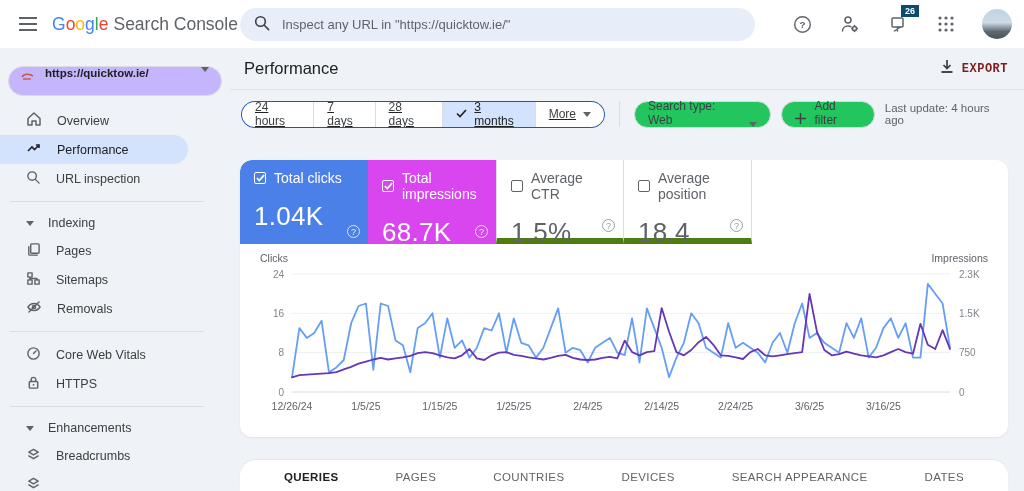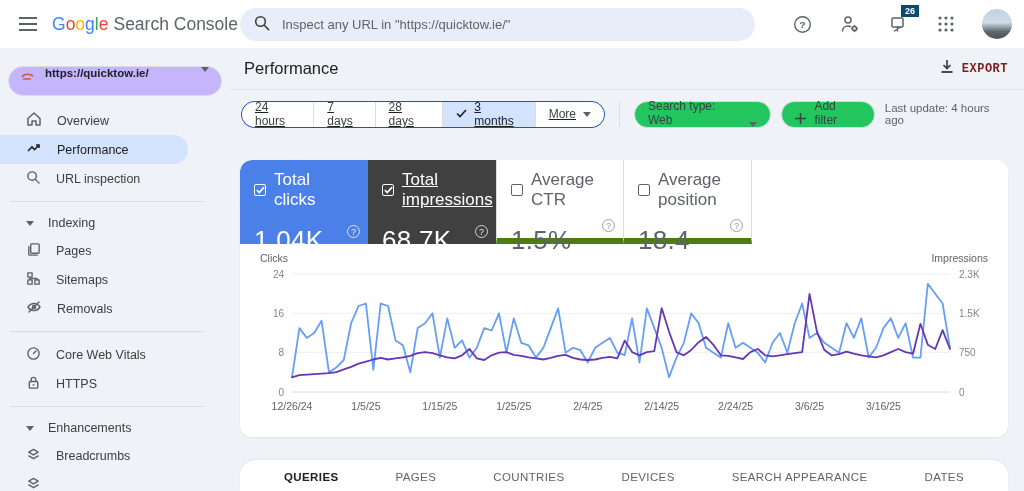--- a/index.html
+++ b/index.html
@@ -70,21 +70,21 @@
   
   .panel { position:absolute; left:10px; width:768px; background:#fff; border-radius:12px;
     box-shadow:0 1px 2px rgba(60,64,67,.08); }
   .panel.chart-panel { top:112px; height:277px; overflow:hidden; }
   .cards-row { display:flex; height:84px; }
   .mcard { width:128px; height:84px; padding:10px 12px 8px 14px; position:relative;
     cursor:pointer; }
   .mcard.colored { color:#fff; }
   .mcard.plain { border-right:1px solid #dadce0; border-bottom:6px solid #4d7c0f; }
   .mcard.plain.first-plain { border-left:1px solid #dadce0; }
-  .mcard .top { display:flex; align-items:center; gap:8px; font-size:17px; }
+  .mcard .top { display:flex; align-items:center; gap:8px; font-size:14px; }
   .mcard.plain .top { color:#5f6368; }
   .cb { width:12px; height:12px; border:1.6px solid #fff; border-radius:2px; flex:none;
     display:flex; align-items:center; justify-content:center; }
   .mcard.plain .cb { border-color:#5f6368; }
   .mval { font-size:26px; margin-top:15px; letter-spacing:.3px; }
   .mcard.plain .mval { color:#5f6368; }
   .qmark { position:absolute; right:8px; bottom:6px; width:13px; height:13px;
     border-radius:50%; font-size:9px; display:flex; align-items:center; justify-content:center; }
   .mcard.colored .qmark { border:1px solid rgba(255,255,255,.75); color:rgba(255,255,255,.85); }
   .mcard.plain .qmark { border:1px solid #9aa0a6; color:#9aa0a6; }
@@ -325,21 +325,21 @@
           <span class="cb">
               <svg width="9" height="8" viewBox="0 0 11 9">
                 <path d="M1 4.5 4 7.5 10 1" stroke="#fff" stroke-width="2" fill="none"></path>
               </svg>
             </span>
           <span>Total clicks</span>
         </div>
         <div class="mval">1.04K</div>
         <span class="qmark">?</span>
       </div>
-      <div class="mcard colored" id="card-1" style="background: #404040; text-decoration: underline;">
+      <div class="mcard colored" id="card-1" style="background: #d946ef;">
         <div class="top">
           <span class="cb">
               <svg width="9" height="8" viewBox="0 0 11 9">
                 <path d="M1 4.5 4 7.5 10 1" stroke="#fff" stroke-width="2" fill="none"></path>
               </svg>
             </span>
           <span>Total impressions</span>
         </div>
         <div class="mval">68.7K</div>
         <span class="qmark">?</span>

